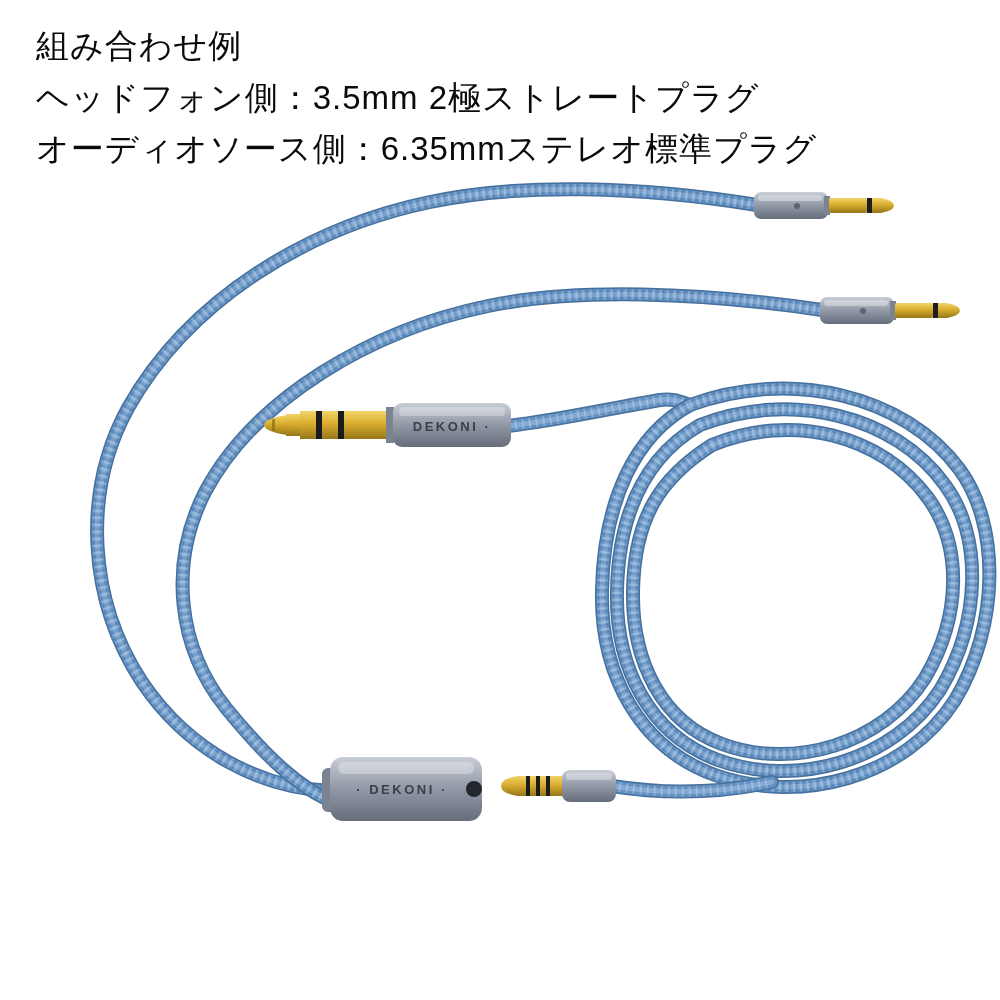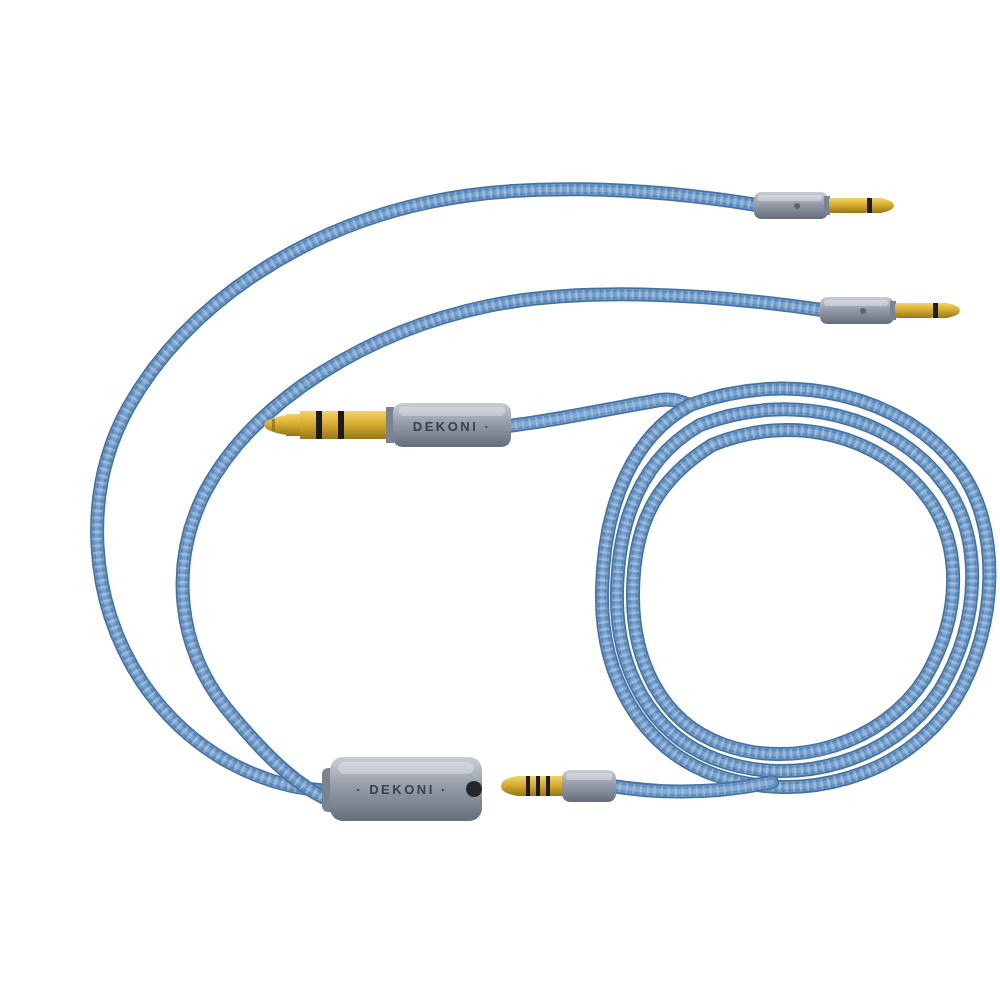--- a/index.html
+++ b/index.html
@@ -30,20 +30,25 @@
     font-family:"Liberation Sans","DejaVu Sans",sans-serif;
     font-size:13px;font-weight:bold;letter-spacing:2.5px;
     fill:#39414d;
   }
 </style>
 </head>
 <body>
 
 <div class="stage">
 
+  <div class="captions">
+    <div class="caption-line l1">組み合わせ例</div>
+    <div class="caption-line l2">ヘッドフォン側：3.5mm 2極ストレートプラグ</div>
+    <div class="caption-line l3">オーディオソース側：6.35mmステレオ標準プラグ</div>
+  </div>
 
   <svg class="illustration" width="1000" height="1000" viewBox="0 0 1000 1000" xmlns="http://www.w3.org/2000/svg">
     <defs>
       <linearGradient id="gradGray" x1="0" y1="0" x2="0" y2="1">
         <stop offset="0" stop-color="#c9ced6"></stop>
         <stop offset="0.45" stop-color="#969daa"></stop>
         <stop offset="1" stop-color="#656d7b"></stop>
       </linearGradient>
       <linearGradient id="gradGold" x1="0" y1="0" x2="0" y2="1">
         <stop offset="0" stop-color="#f2d469"></stop>

